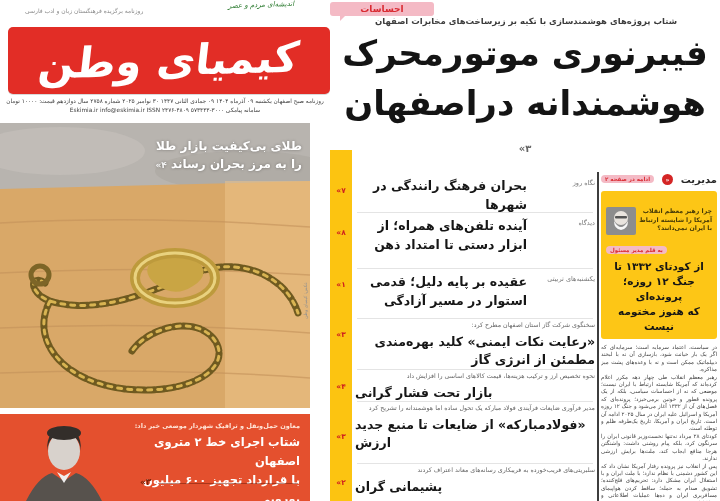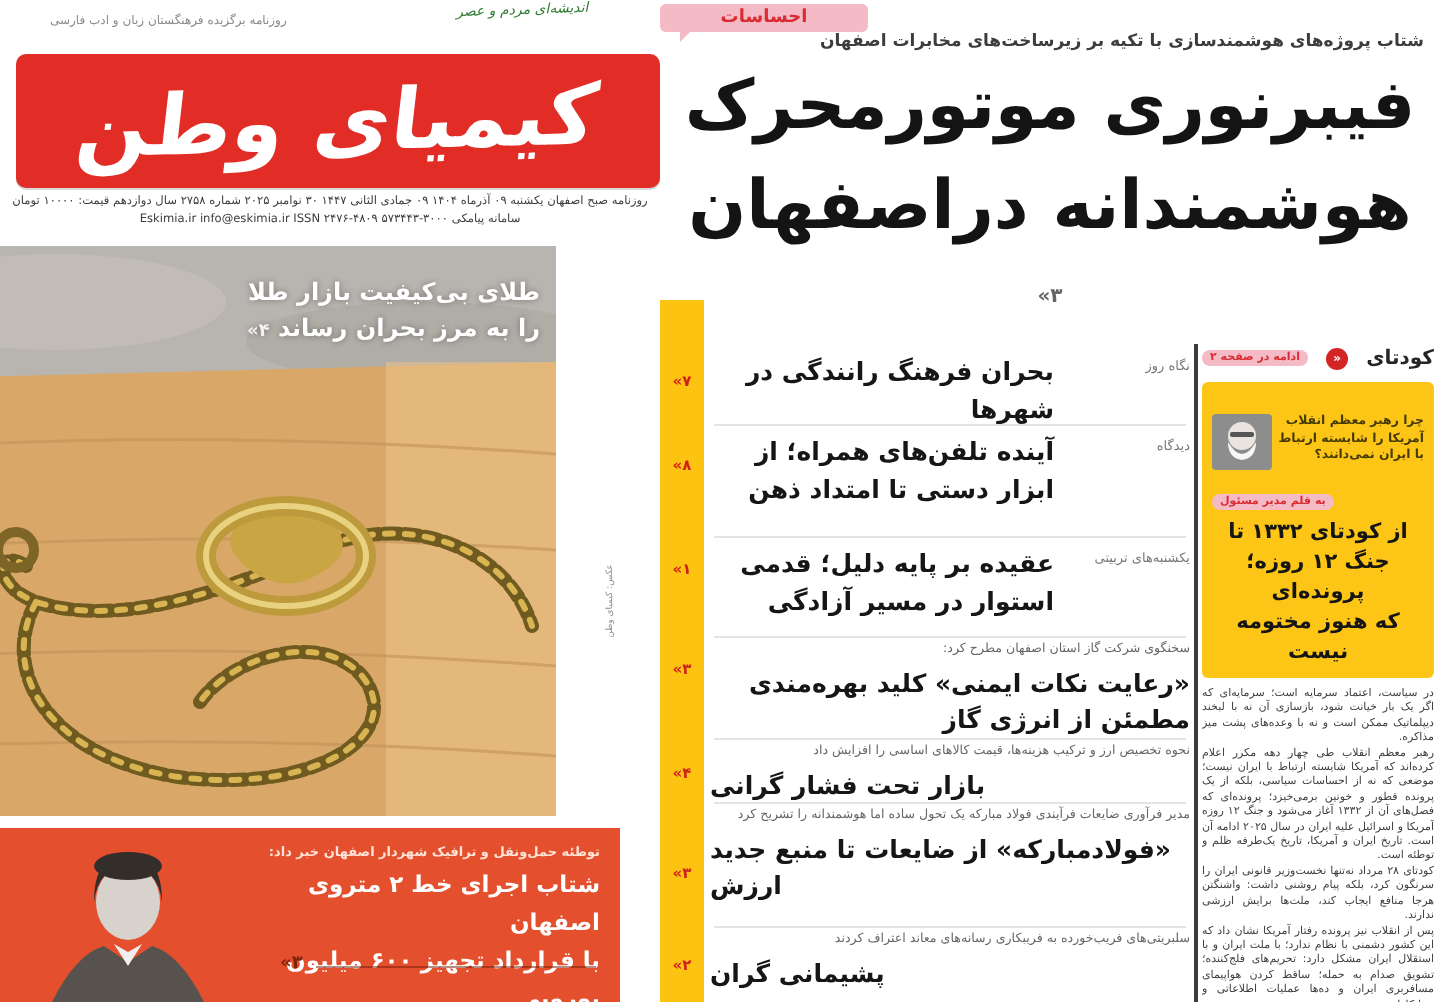--- a/index.html
+++ b/index.html
@@ -14,27 +14,27 @@
   #tag-bubble::after{content:"";position:absolute;left:10px;bottom:-5px;border:4px solid transparent;border-top-color:#f4bac5;border-left-color:#f4bac5}
 
   
   #masthead{left:8px;top:27px;width:322px;height:67px;background:#e22d26;border-radius:5px;position:absolute;
     display:flex;align-items:center;justify-content:center;box-shadow:0 1px 0 rgba(0,0,0,.15)}
   #masthead .t{color:#fff;font-size:42px;font-weight:bold;transform:skewX(-8deg) rotate(-1.5deg);white-space:nowrap}
   #info{left:0;top:97px;width:330px;text-align:center;position:absolute;color:#3c3c3c}
   #info div{font-size:5.8px;line-height:8.5px}
 
   
-  #lead-kicker{left:340px;top:16px;width:372px;text-align:right;font-size:8.5px;font-weight:bold;color:#3d3d3d;position:absolute}
+  #lead-kicker{left:340px;top:16px;width:372px;text-align:center;font-size:8.5px;font-weight:bold;color:#3d3d3d;position:absolute}
   #lead-headline{left:333px;top:28px;width:384px;text-align:center;position:absolute;color:#141414;
     font-weight:bold;font-size:34px;line-height:50px;letter-spacing:-1px}
   #lead-ref{left:333px;top:143px;width:384px;text-align:center;position:absolute;font-size:10px;font-weight:bold;color:#666;direction:ltr}
 
   
-  #gold-photo{left:0;top:123px;width:278px;height:285px;position:absolute;overflow:hidden}
+  #gold-photo{left:0;top:123px;width:310px;height:285px;position:absolute;overflow:hidden}
   #gold-headline{position:absolute;right:8px;top:14px;text-align:right;color:#fff;font-size:12px;font-weight:bold;line-height:18px;text-shadow:0 0 3px rgba(0,0,0,.35)}
   .gref{direction:ltr;display:inline-block;font-size:9px;color:#f3f3f3;margin-left:2px}
   #photo-credit{position:absolute;left:303px;top:352px;width:70px;font-size:4.5px;color:#8f8f8f;transform:rotate(-90deg);transform-origin:left top;white-space:nowrap}
 
   
   #metro-box{left:0;top:414px;width:310px;height:87px;background:#e4502e;position:absolute;overflow:hidden}
   #metro-kicker{position:absolute;right:10px;top:8px;font-size:6.5px;color:#ffe3d6;font-weight:bold}
   #metro-headline{position:absolute;right:10px;top:19px;width:195px;text-align:right;color:#fff;font-size:11.5px;font-weight:bold;line-height:19px}
   #metro-ref{position:absolute;left:140px;top:63px;font-size:9px;font-weight:bold;color:#7e2309;direction:ltr}
   #metro-line{position:absolute;left:158px;top:69px;width:140px;height:1px;background:rgba(110,25,5,.5)}
@@ -124,21 +124,21 @@
 <div id="photo-credit">عکس: کیمیای وطن</div>
 
 <div id="metro-box">
   <svg style="position:absolute;left:10px;bottom:0" width="108" height="80" viewBox="0 0 108 80">
     <ellipse cx="54" cy="30" rx="16" ry="19" fill="#d8d2cc"></ellipse>
     <path d="M37 30 Q37 6 54 6 Q71 6 71 30 Q69 13 54 12 Q39 13 37 30 Z" fill="#332e2a"></path>
     <ellipse cx="54" cy="12" rx="17" ry="7" fill="#332e2a"></ellipse>
     <path d="M16 80 Q28 56 42 52 L54 60 L66 52 Q80 56 92 80 Z" fill="#57524d"></path>
     <path d="M47 51 L54 62 L61 51 L54 55 Z" fill="#efefef"></path>
   </svg>
-  <div id="metro-kicker">توطئه حمل‌ونقل و ترافیک شهردار اصفهان خبر داد:</div>
+  <div id="metro-kicker">معاون حمل‌ونقل و ترافیک شهردار موضعی خبر داد:</div>
   <div id="metro-headline">
     <div>شتاب اجرای خط ۲ متروی اصفهان</div>
     <div>با قرارداد تجهیز ۶۰۰ میلیون یورویی</div>
   </div>
   <div id="metro-ref">«۳</div>
   <div id="metro-line"></div>
 </div>
 
 <div id="strip">
   <div class="mk" style="top:36px">«۷</div>
@@ -183,21 +183,21 @@
   <div class="sep" style="top:313px"></div>
   <div class="item" style="top:316px">
     <div class="kick">سلبریتی‌های فریب‌خورده به فریبکاری رسانه‌های معاند اعتراف کردند</div>
     <div class="hl2 ta-c">پشیمانی گران</div>
   </div>
 </div>
 
 <div id="vline"></div>
 <div id="edit">
   <div id="edit-header">
-    <span id="edit-title">کودتای</span>
+    <span id="edit-title">مدیریت</span>
     <span id="cont-icon">«</span>
     <span class="pill">ادامه در صفحه ۲</span>
   </div>
   <div id="ybox">
     <div class="qrow">
       <div id="question">چرا رهبر معظم انقلاب آمریکا را شایسته ارتباط با ایران نمی‌دانند؟</div>
       <svg width="30" height="28" viewBox="0 0 30 28" style="flex:none;border-radius:2px">
         <rect width="30" height="28" fill="#8d8d8d"></rect>
         <circle cx="15" cy="11" r="7" fill="#e9e4de"></circle>
         <path d="M8 14 Q15 26 22 14 Q22 22 15 23 Q8 22 8 14 Z" fill="#f7f7f7"></path>

